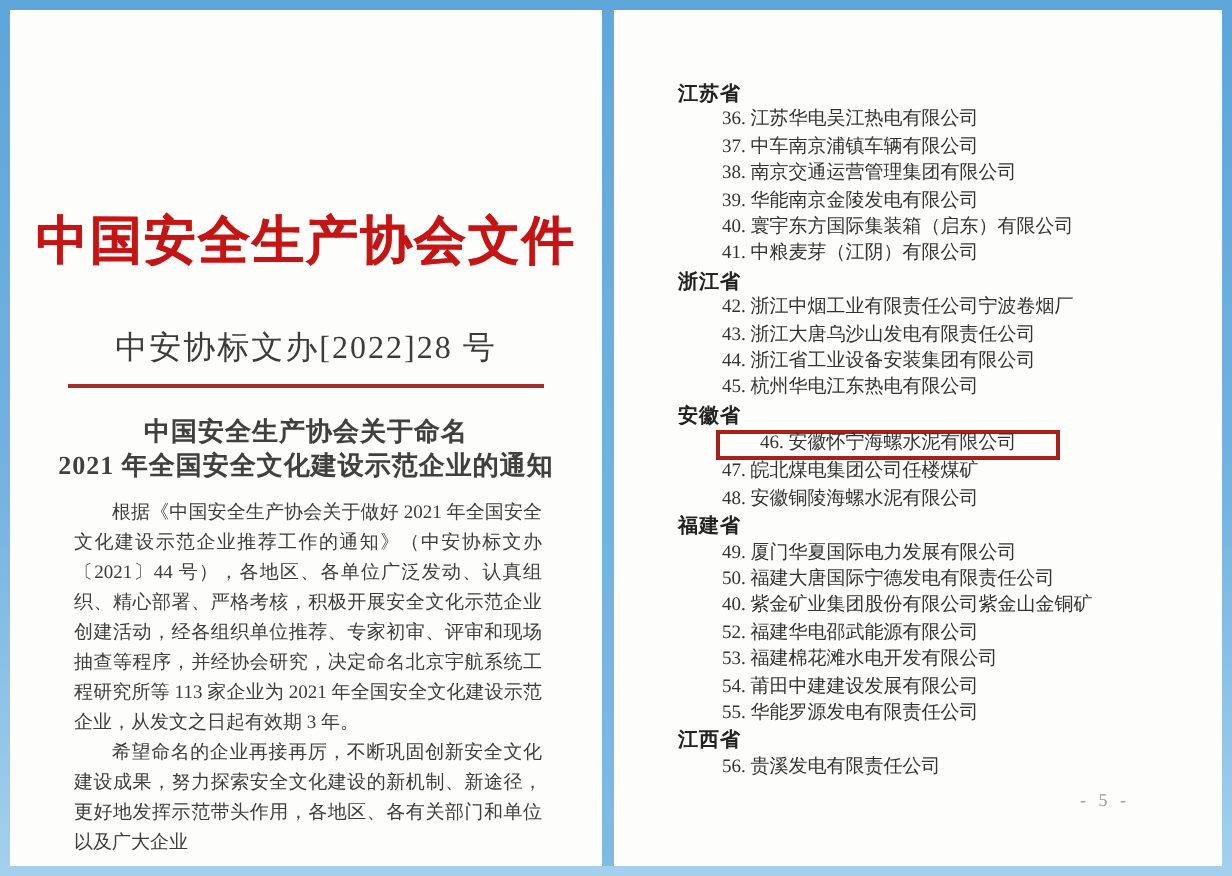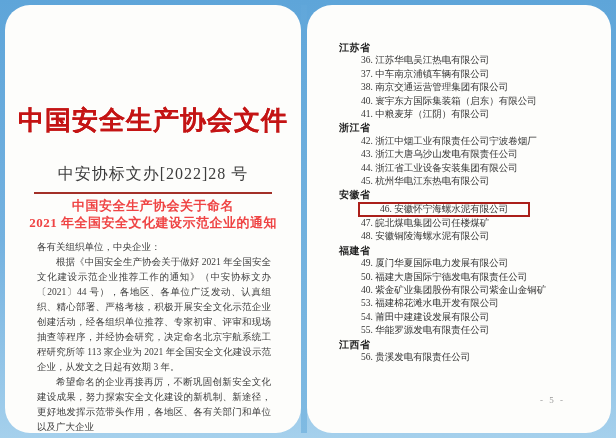--- a/index.html
+++ b/index.html
@@ -12,40 +12,39 @@
     position:relative;width:616px;height:438px;box-sizing:border-box;
     background:linear-gradient(180deg,#5ea5d9 0%,#74b2e0 55%,#a5d0ec 100%);
     padding:5px;
   }
   .pages{
     position:relative;display:flex;width:100%;height:100%;
   }
   .page{
     position:relative;background:#fdfdfb;height:100%;box-sizing:border-box;
     overflow:hidden;
-    border-radius:25px;
   }
   .page-left{width:296px;border-right:none;}
   .divider{width:6px;height:100%;background:linear-gradient(180deg,#61a7da,#7fbae2);}
   .page-right{flex:1;}
   
   .doc-header{
     margin-top:98px;text-align:center;
     color:#c41414;font-size:26px;font-weight:bold;letter-spacing:1px;
     text-shadow:0 0 .4px #c41414;
     font-family:Liberation Serif, serif;
   }
   .doc-number{
     margin-top:26px;text-align:center;color:#3c3c3c;font-size:16px;letter-spacing:1px;
   }
   .red-line{
     margin:7px auto 0 auto;width:238px;height:2px;background:#a33028;
   }
   .doc-title{
-    margin-top:3px;text-align:center;color:#ef4444;font-weight:bold;
+    margin-top:13px;text-align:center;color:#404040;font-weight:bold;
     font-size:13px;line-height:17px;letter-spacing:.5px;
   }
   .doc-body{
     margin:9px 30px 0 32px;color:#3d3d3d;font-size:9.5px;line-height:15px;
     text-align:justify;
   }
   .doc-body p{margin:0;}
   .doc-body p.indent{text-indent:2em;}
   
   .list-wrap{
@@ -74,49 +73,50 @@
 
     <div class="page page-left">
       <div class="doc-header">中国安全生产协会文件</div>
       <div class="doc-number">中安协标文办[2022]28 号</div>
       <div class="red-line"></div>
       <div class="doc-title">
         <div>中国安全生产协会关于命名</div>
         <div>2021 年全国安全文化建设示范企业的通知</div>
       </div>
       <div class="doc-body">
-        <p>各有关组织单位，中央企业：</p>
         <p class="indent">根据《中国安全生产协会关于做好 2021 年全国安全文化建设示范企业推荐工作的通知》（中安协标文办〔2021〕44 号），各地区、各单位广泛发动、认真组织、精心部署、严格考核，积极开展安全文化示范企业创建活动，经各组织单位推荐、专家初审、评审和现场抽查等程序，并经协会研究，决定命名北京宇航系统工程研究所等 113 家企业为 2021 年全国安全文化建设示范企业，从发文之日起有效期 3 年。</p>
         <p class="indent">希望命名的企业再接再厉，不断巩固创新安全文化建设成果，努力探索安全文化建设的新机制、新途径，更好地发挥示范带头作用，各地区、各有关部门和单位以及广大企业</p>
       </div>
     </div>
 
     <div class="divider"></div>
 
     <div class="page page-right">
       <div class="list-wrap" id="company-list">
           <div class="province">江苏省</div>
           <div class="company"><span>36. 江苏华电吴江热电有限公司</span></div>
           <div class="company"><span>37. 中车南京浦镇车辆有限公司</span></div>
           <div class="company"><span>38. 南京交通运营管理集团有限公司</span></div>
+          <div class="company"><span>39. 华能南京金陵发电有限公司</span></div>
           <div class="company"><span>40. 寰宇东方国际集装箱（启东）有限公司</span></div>
           <div class="company"><span>41. 中粮麦芽（江阴）有限公司</span></div>
           <div class="province">浙江省</div>
           <div class="company"><span>42. 浙江中烟工业有限责任公司宁波卷烟厂</span></div>
           <div class="company"><span>43. 浙江大唐乌沙山发电有限责任公司</span></div>
           <div class="company"><span>44. 浙江省工业设备安装集团有限公司</span></div>
           <div class="company"><span>45. 杭州华电江东热电有限公司</span></div>
           <div class="province">安徽省</div>
           <div class="company"><span class="hl">46. 安徽怀宁海螺水泥有限公司</span></div>
           <div class="company"><span>47. 皖北煤电集团公司任楼煤矿</span></div>
           <div class="company"><span>48. 安徽铜陵海螺水泥有限公司</span></div>
           <div class="province">福建省</div>
           <div class="company"><span>49. 厦门华夏国际电力发展有限公司</span></div>
           <div class="company"><span>50. 福建大唐国际宁德发电有限责任公司</span></div>
           <div class="company"><span>40. 紫金矿业集团股份有限公司紫金山金铜矿</span></div>
+          <div class="company"><span>52. 福建华电邵武能源有限公司</span></div>
           <div class="company"><span>53. 福建棉花滩水电开发有限公司</span></div>
           <div class="company"><span>54. 莆田中建建设发展有限公司</span></div>
           <div class="company"><span>55. 华能罗源发电有限责任公司</span></div>
           <div class="province">江西省</div>
           <div class="company"><span>56. 贵溪发电有限责任公司</span></div>
         </div>
       <div class="page-num">- 5 -</div>
     </div>
 
   </div>

